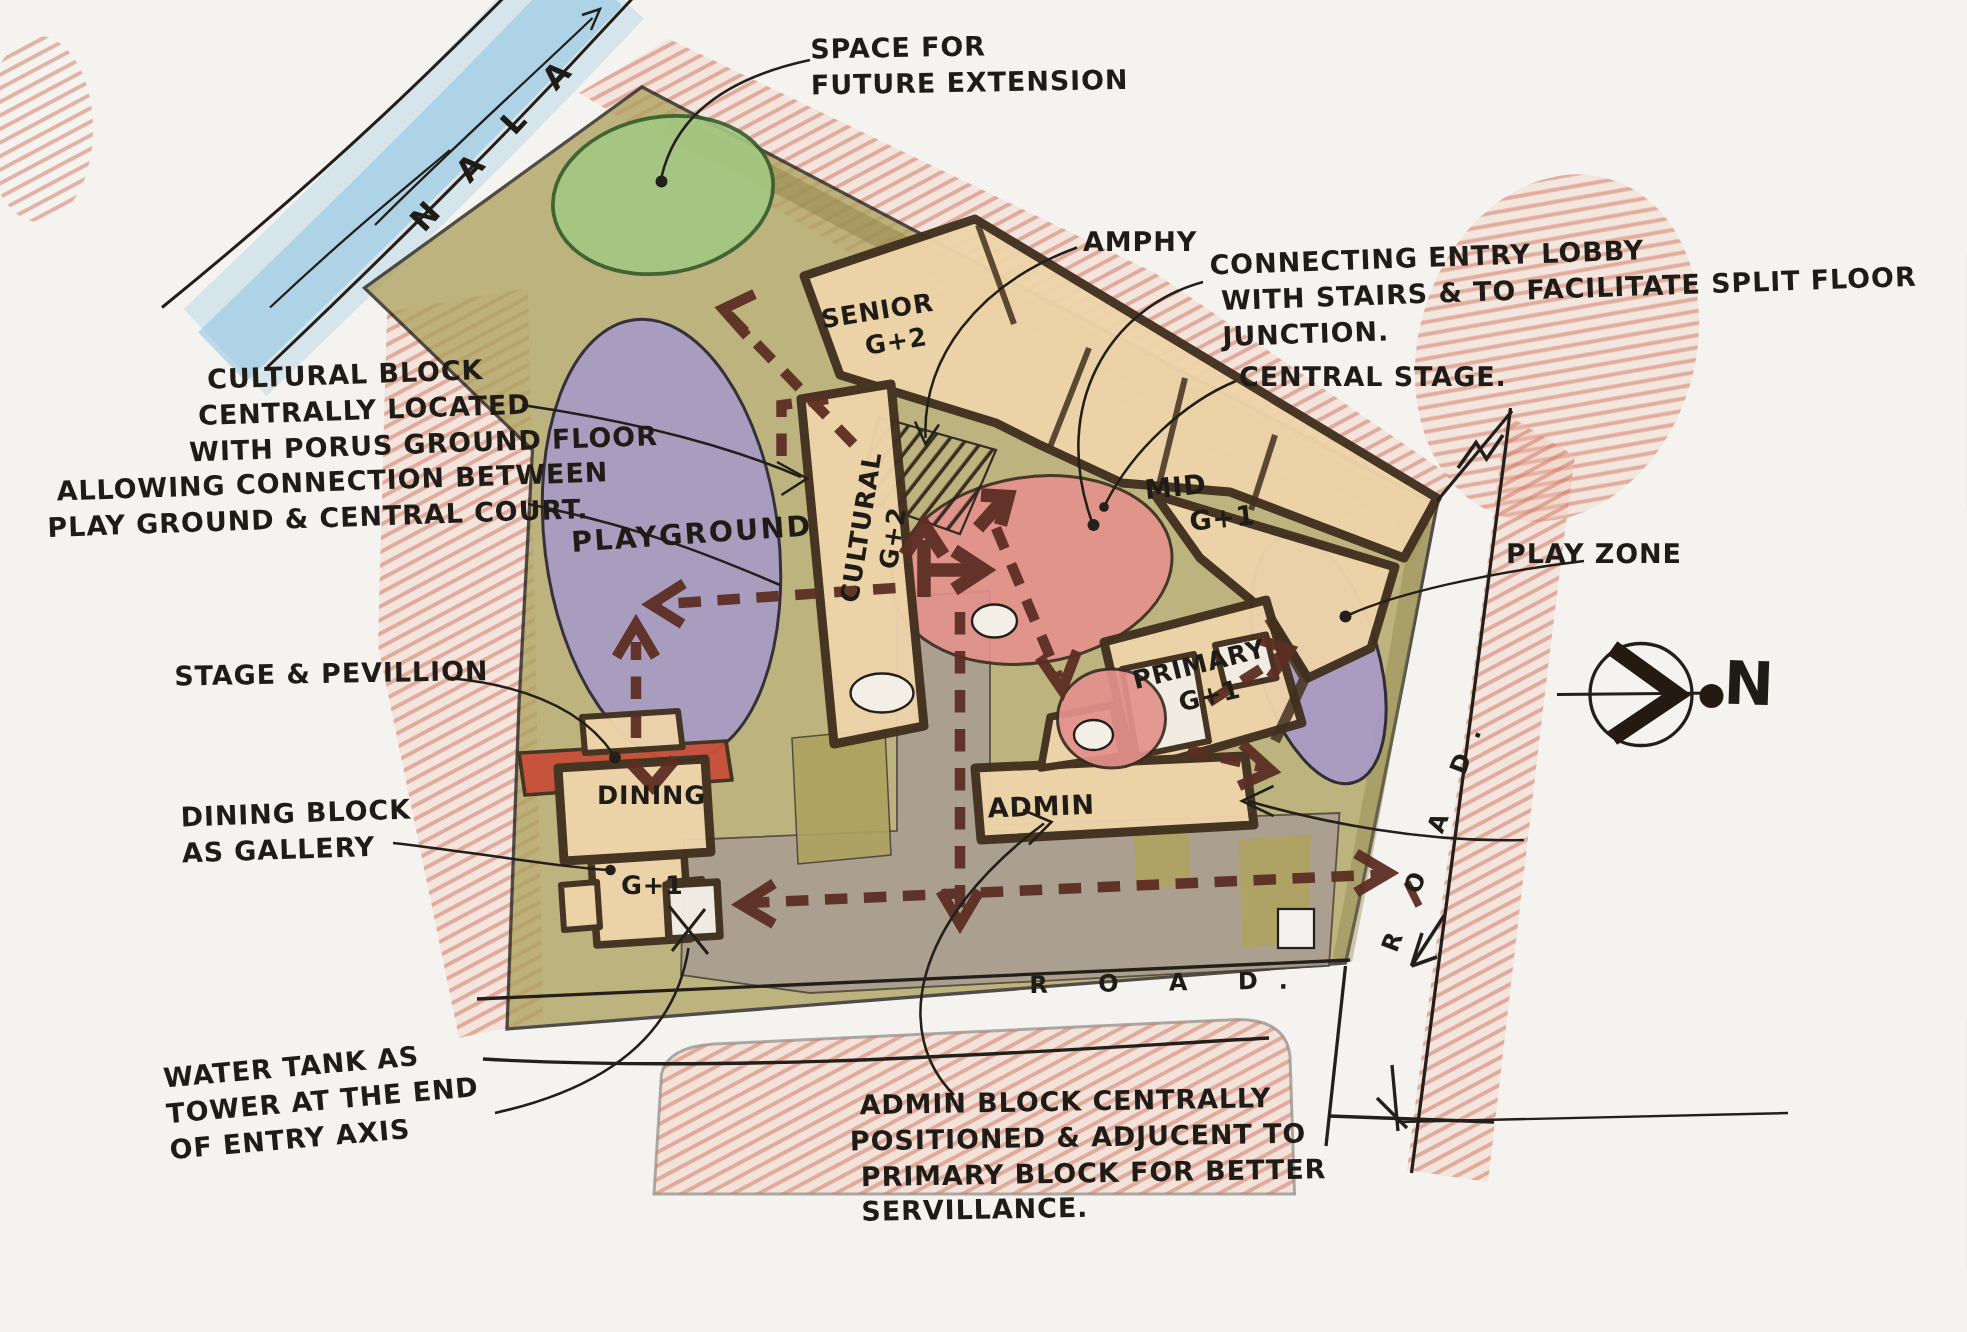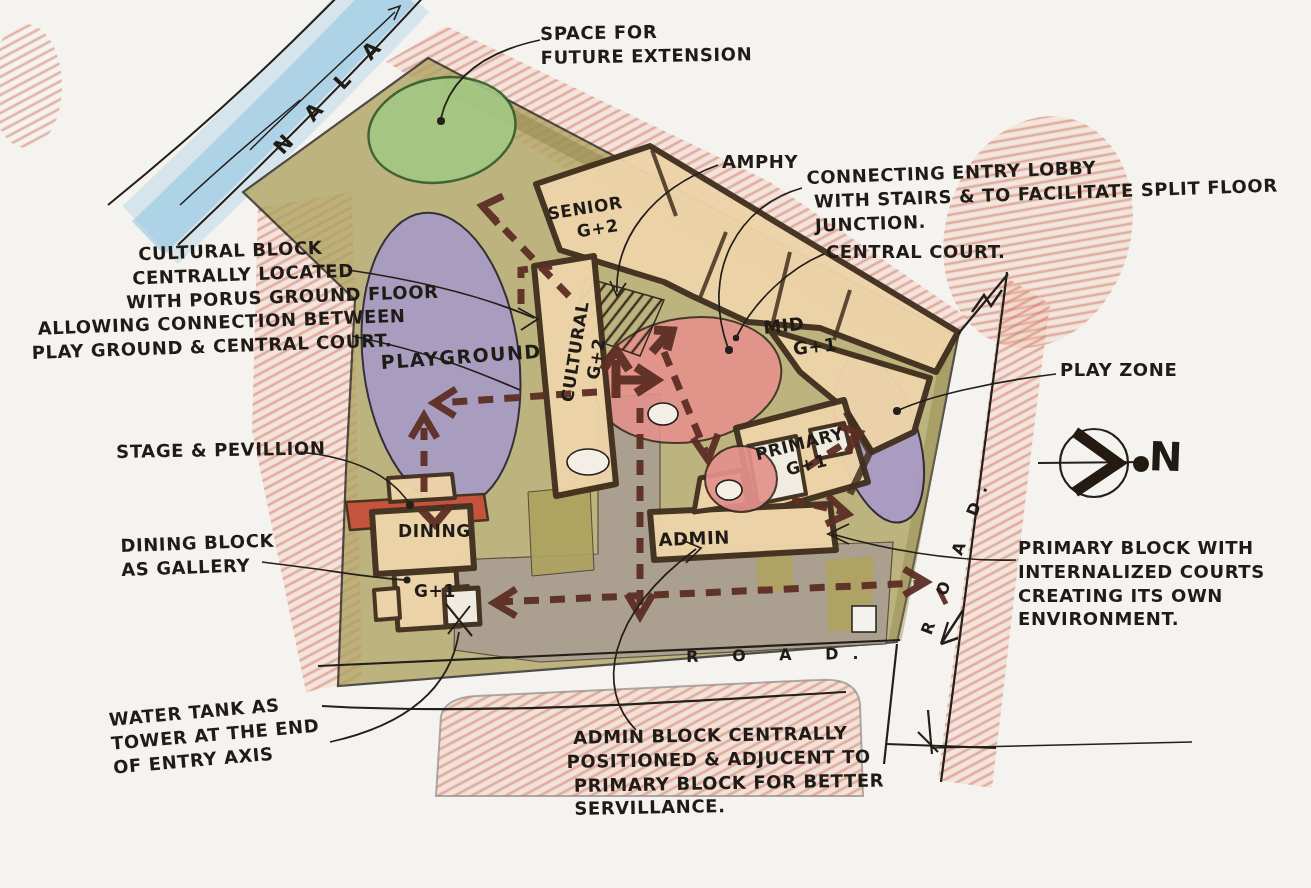--- a/index.html
+++ b/index.html
@@ -177,50 +177,46 @@
   </g>
 </svg>
 
 <div class="hand nala-txt" style="left:268px;top:142px;transform:rotate(-47deg);">N A L A</div>
 <div class="hand sz18" style="left:540px;top:22px;transform:rotate(-1deg);">SPACE FOR
 FUTURE EXTENSION</div>
 <div class="hand sz18" style="left:722px;top:150px;text-align:center;">AMPHY</div>
 <div class="hand sz18" style="left:806px;top:166px;transform:rotate(-2deg);">CONNECTING ENTRY LOBBY
  WITH STAIRS &amp; TO FACILITATE SPLIT FLOOR
  JUNCTION.</div>
-<div class="hand sz18" style="left:826px;top:240px;">CENTRAL COURT.</div>
+<div class="hand sz18" style="left:826px;top:240px;">CENTRAL STAGE.</div>
 <div class="hand sz18" style="left:28px;top:246px;transform:rotate(-2deg);">                CULTURAL BLOCK
                CENTRALLY LOCATED
               WITH PORUS GROUND FLOOR
  ALLOWING CONNECTION BETWEEN
 PLAY GROUND &amp; CENTRAL COURT.</div>
 <div class="hand sz19" style="left:380px;top:350px;transform:rotate(-4deg);letter-spacing:1.5px;">PLAYGROUND</div>
 <div class="hand sz17" style="left:546px;top:203px;transform:rotate(-9deg);">SENIOR
     G+2</div>
 <div class="hand sz17" style="left:556px;top:400px;transform:rotate(-81deg);">CULTURAL
     G+2</div>
 <div class="hand sz18" style="left:762px;top:316px;transform:rotate(-6deg);">MID
     G+1</div>
 <div class="hand sz17" style="left:753px;top:444px;transform:rotate(-14deg);">PRIMARY
     G+1</div>
 <div class="hand sz18" style="left:658px;top:528px;transform:rotate(-2deg);">ADMIN</div>
 <div class="hand sz17" style="left:398px;top:520px;">DINING</div>
 <div class="hand sz17" style="left:414px;top:580px;">G+1</div>
-<div class="hand sz18" style="left:1060px;top:358px;">PLAY ZONE</div>
+<div class="hand sz18" style="left:1004px;top:358px;">PLAY ZONE</div>
 <div class="hand sz18" style="left:116px;top:440px;transform:rotate(-1deg);">STAGE &amp; PEVILLION</div>
 <div class="hand sz18" style="left:120px;top:534px;transform:rotate(-2deg);">DINING BLOCK
 AS GALLERY</div>
 <div class="hand sz18" style="left:108px;top:708px;transform:rotate(-5deg);">WATER TANK AS
 TOWER AT THE END
 OF ENTRY AXIS</div>
 <div class="hand sz18" style="left:566px;top:726px;transform:rotate(-1deg);"> ADMIN BLOCK CENTRALLY
 POSITIONED &amp; ADJUCENT TO
  PRIMARY BLOCK FOR BETTER
  SERVILLANCE.</div>
-<div class="hand sz18" style="left:1018px;top:536px;">PRIMARY BLOCK WITH
-INTERNALIZED COURTS
-CREATING ITS OWN
-ENVIRONMENT.</div>
 <div class="hand road-txt" style="left:686px;top:646px;transform:rotate(-1deg);">R O A D.</div>
 <div class="hand road-txt" style="left:916px;top:630px;transform:rotate(-69deg);letter-spacing:12px;">R O A D.</div>
 <div class="hand north-n" style="left:1150px;top:430px;transform:rotate(2deg);">N</div>
 
 </div>
 
 </body></html>

